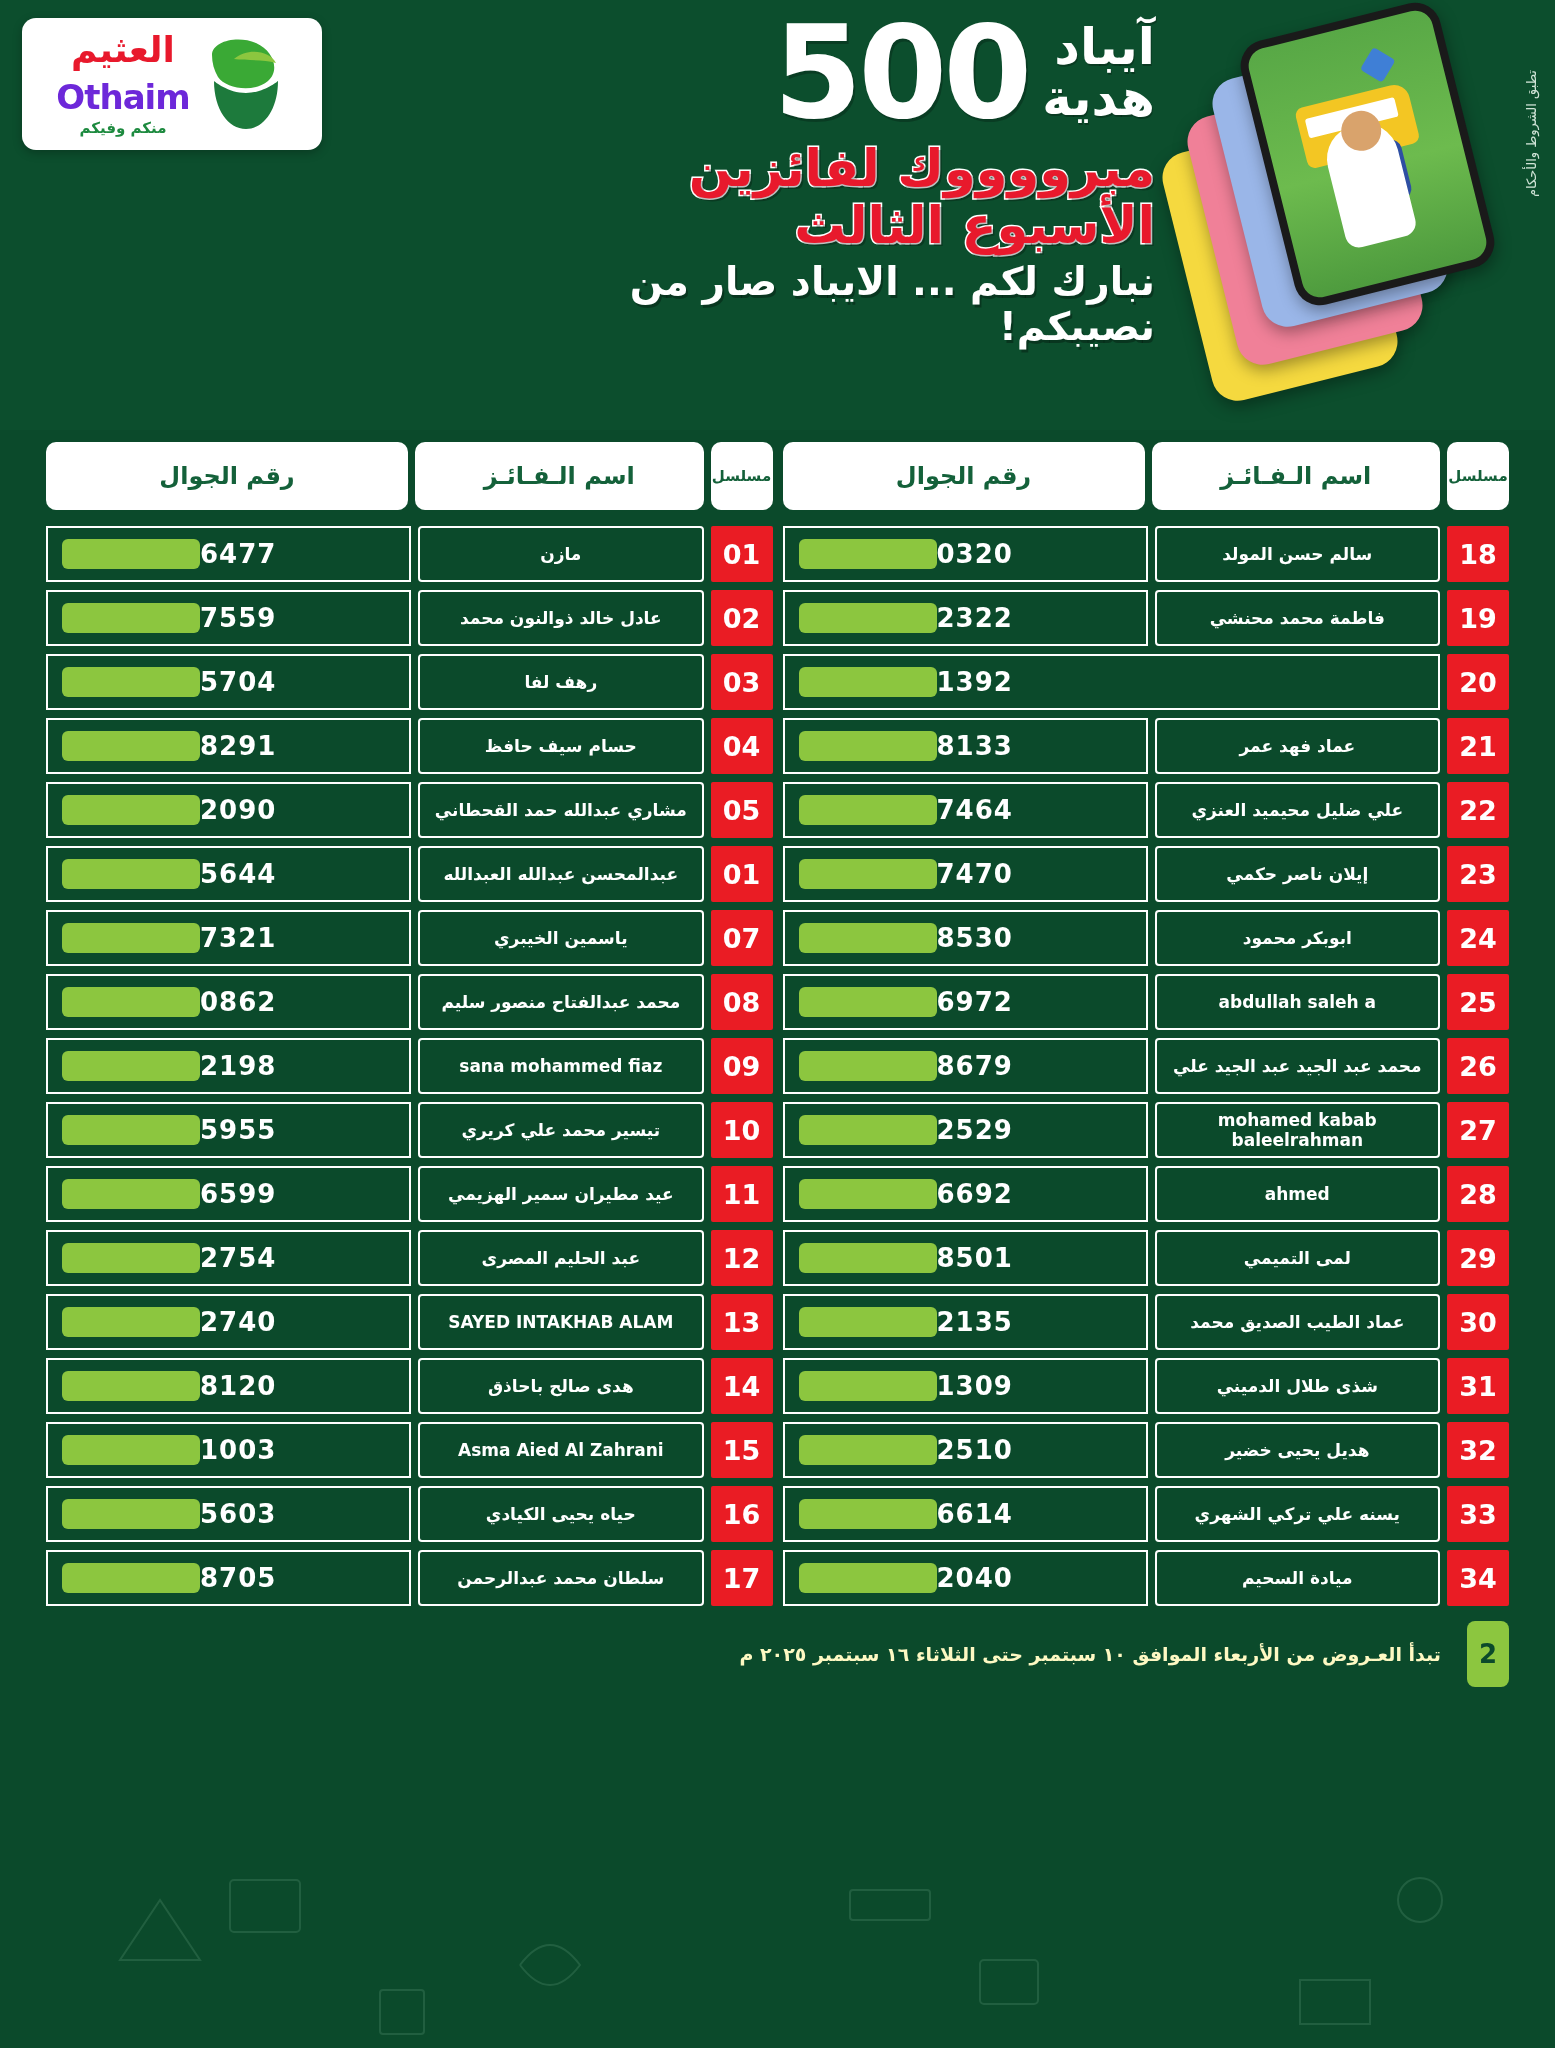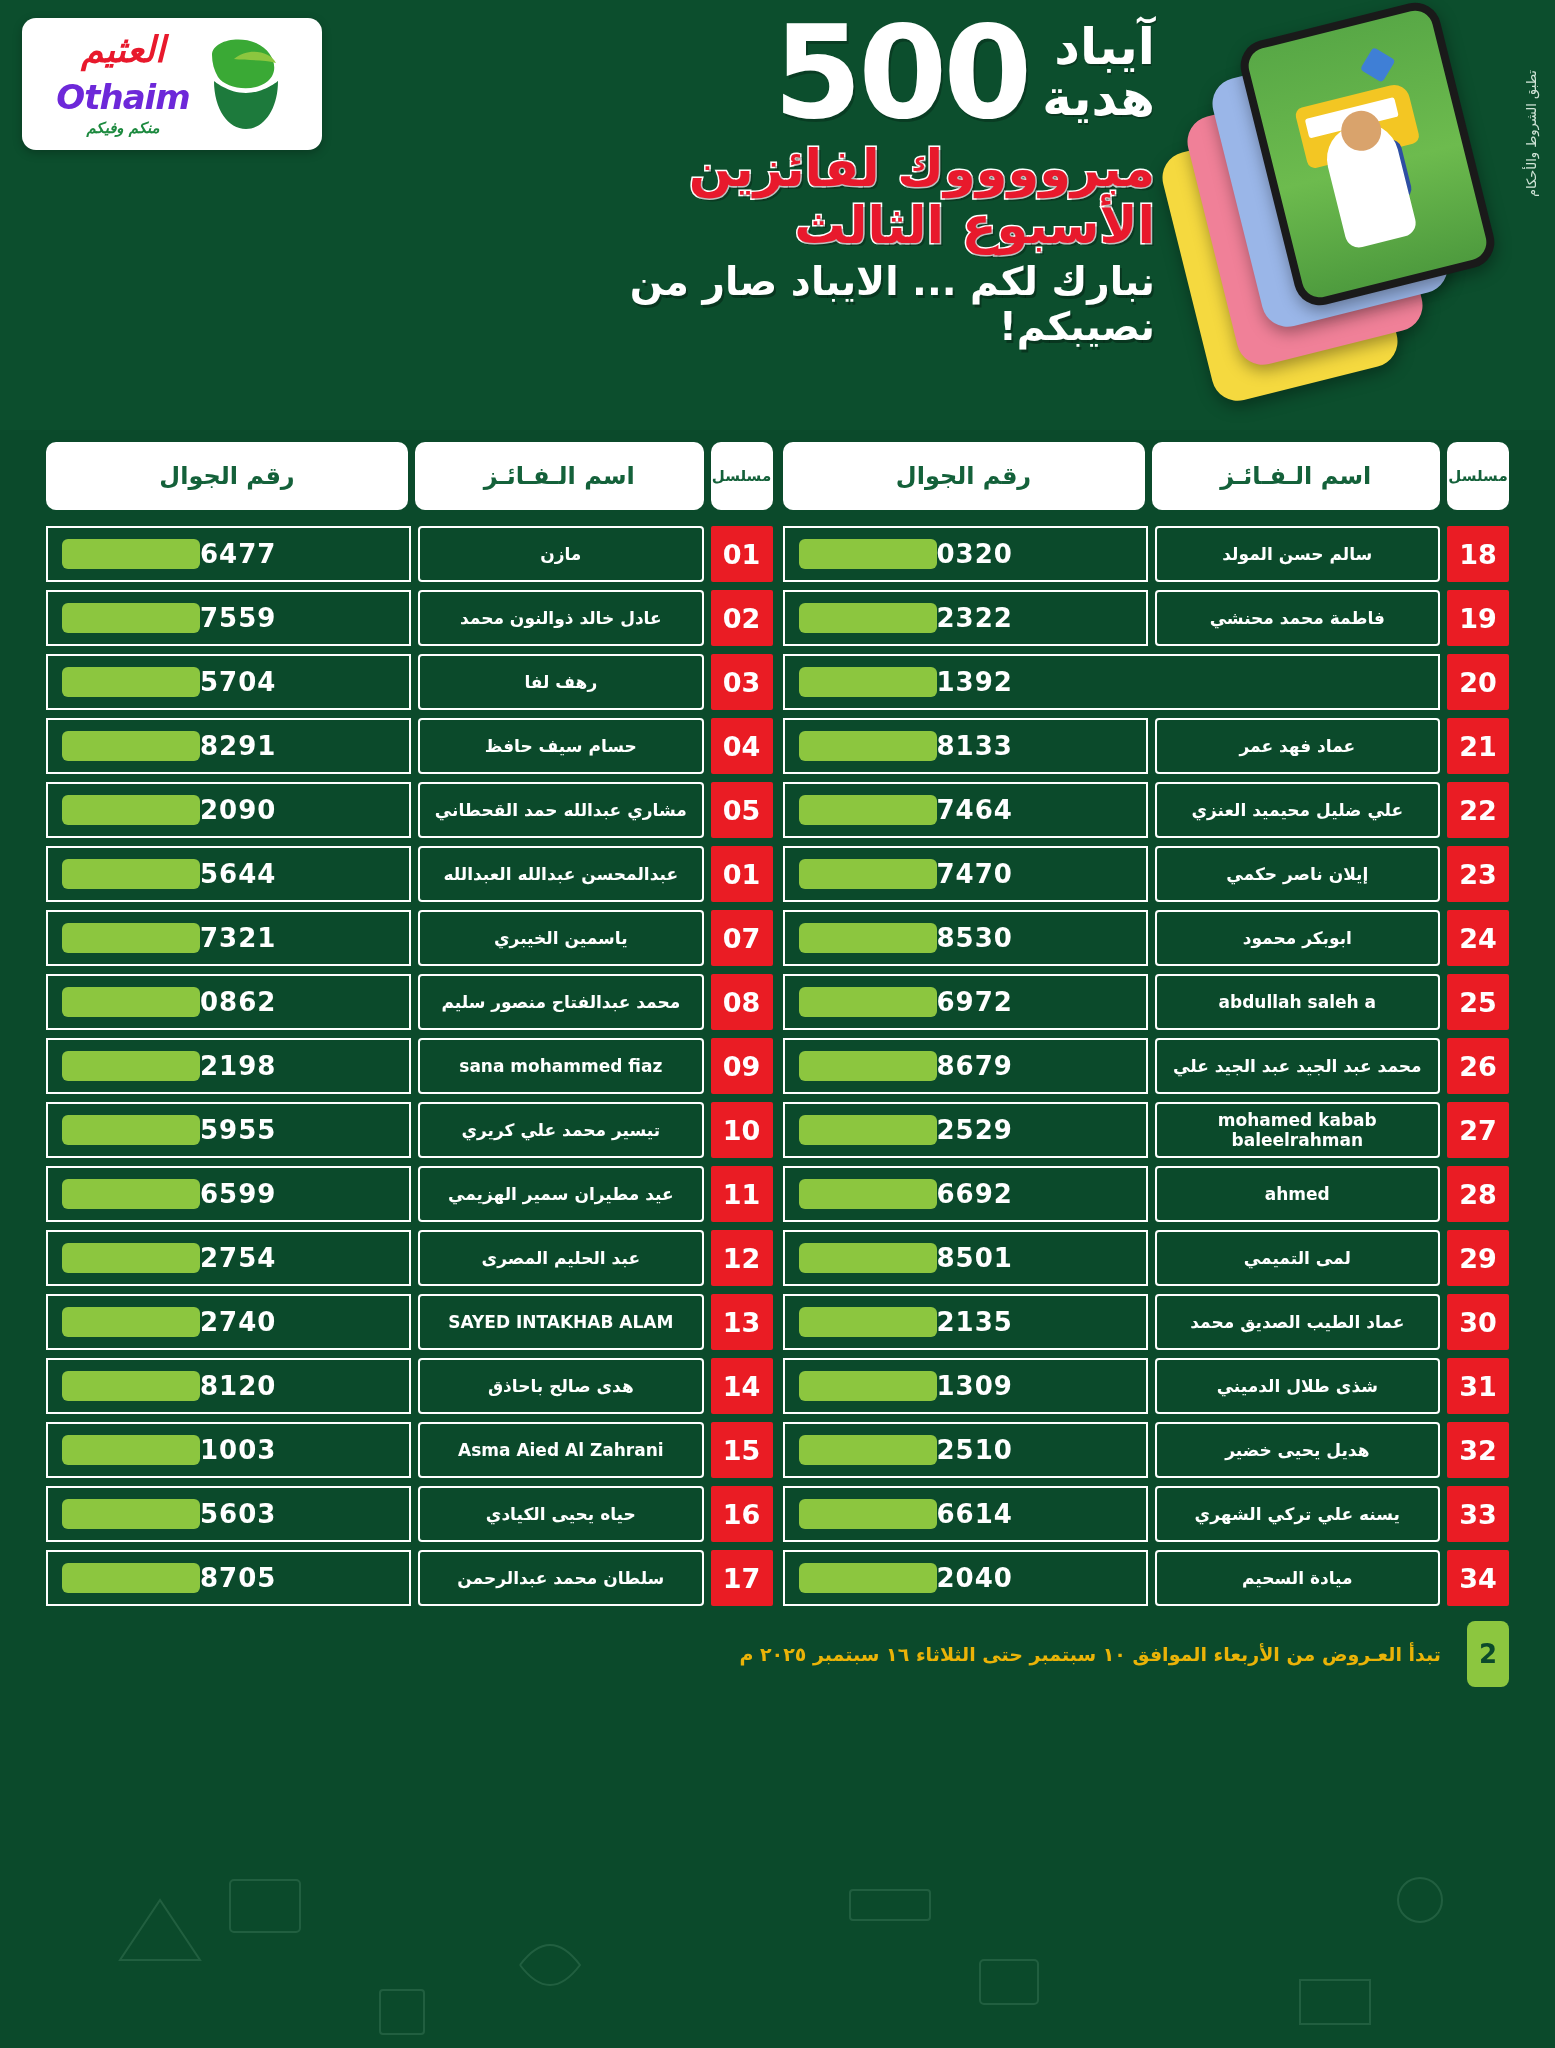--- a/index.html
+++ b/index.html
@@ -162,21 +162,20 @@
 
   
   .logo-card {
     position: absolute;
     left: 22px; top: 18px;
     width: 300px; height: 132px;
     background: #ffffff;
     border-radius: 14px;
     display: flex; align-items: center; justify-content: center; gap: 14px;
     box-shadow: 0 3px 10px rgba(0,0,0,.25);
-    font-style: italic;
   }
   .logo-mark { width: 84px; height: 94px; position: relative; }
   .logo-text { text-align: center; line-height: 1; }
   .logo-ar { font-size: 36px; font-weight: 900; color: #e8192c; }
   .logo-en { font-size: 34px; font-weight: 900; color: #6d28d9; letter-spacing: -1px; margin-top: 12px; text-align: right;}
   .logo-tag { font-size: 15px; font-weight: 700; color: #1d8a3f; margin-top: 7px; }
 
   
   .tables {
     position: relative;
@@ -267,21 +266,21 @@
   .page-badge {
     width: 42px; height: 66px;
     background: #8cc63f;
     border-radius: 8px;
     color: #0b4a2b;
     font-weight: 900;
     font-size: 26px;
     display: flex; align-items: center; justify-content: center;
   }
   .footer-note {
-    color: #eab308;
+    color: #fef9c3;
     font-size: 19px;
     font-weight: 700;
     direction: rtl;
   }
 </style>
 </head>
 <body>
 
 <svg class="doodles" viewBox="0 0 1555 2048" preserveAspectRatio="none">
   <g stroke="#8fc8a6" stroke-width="2" fill="none">

